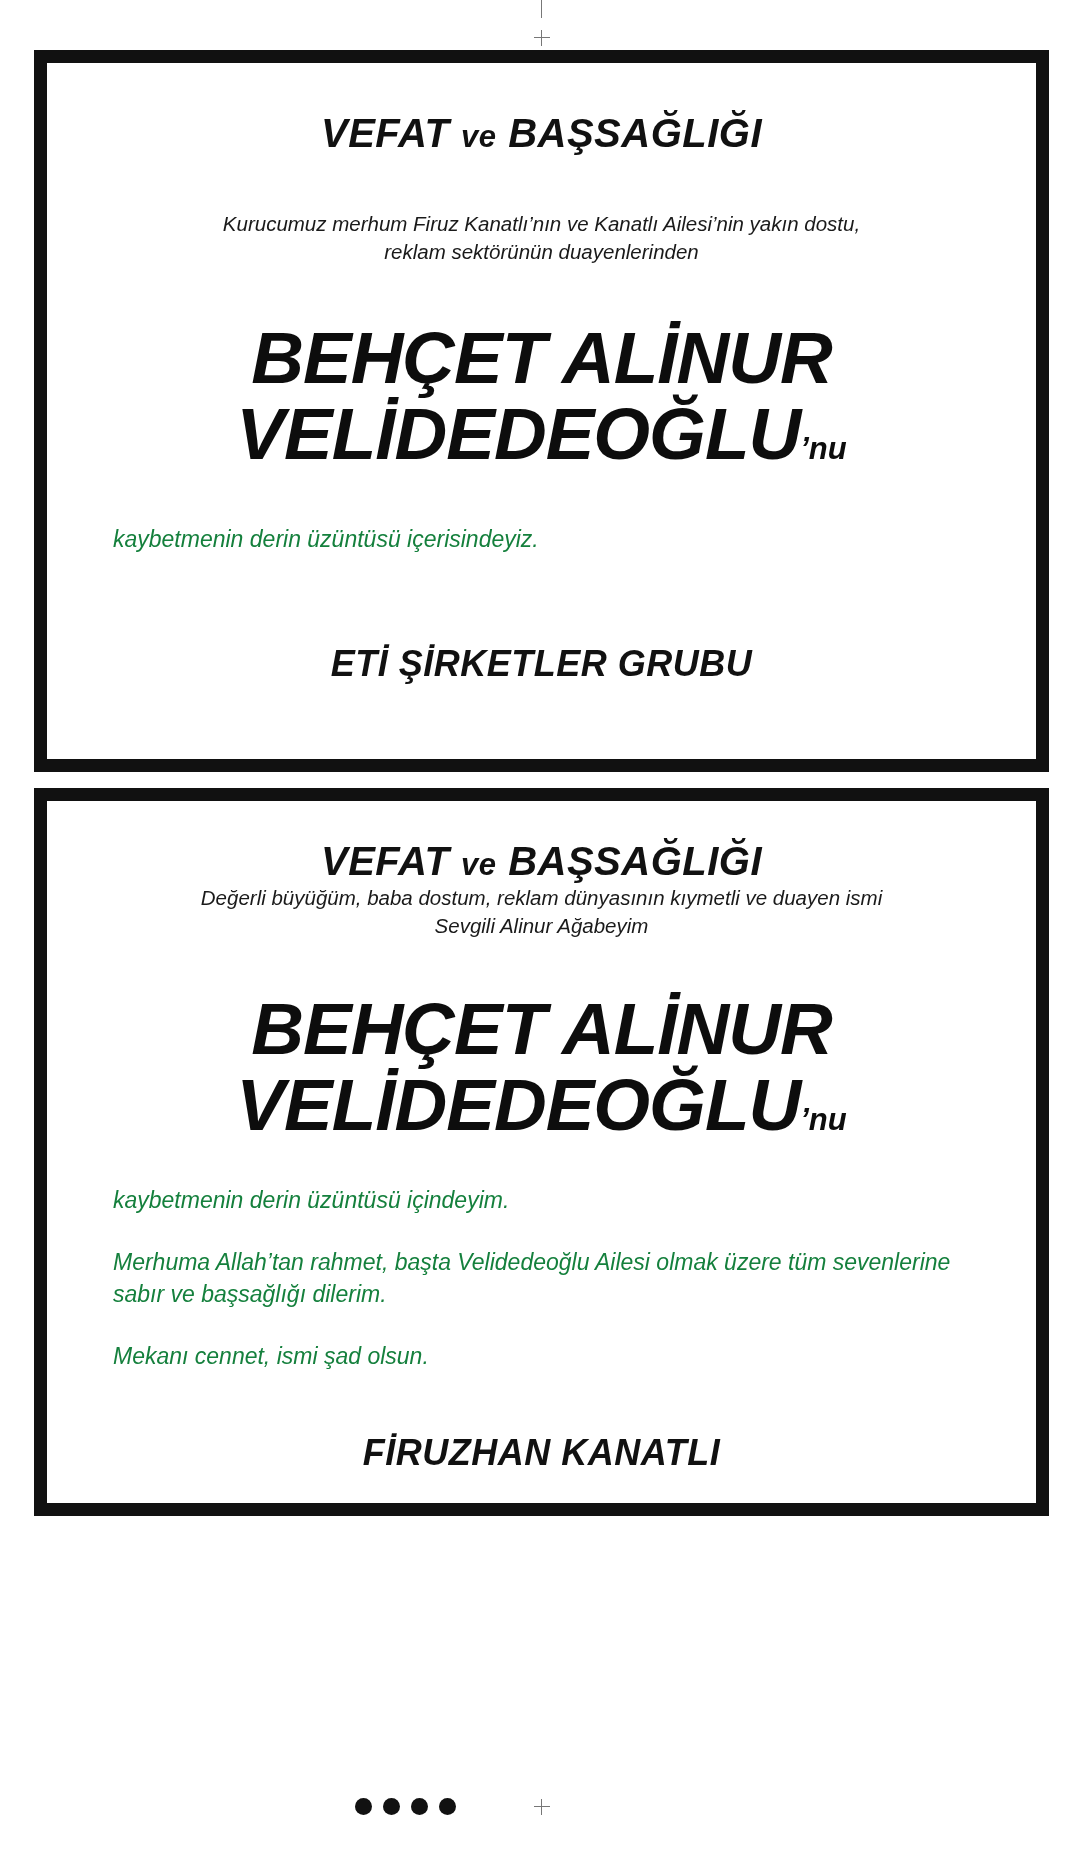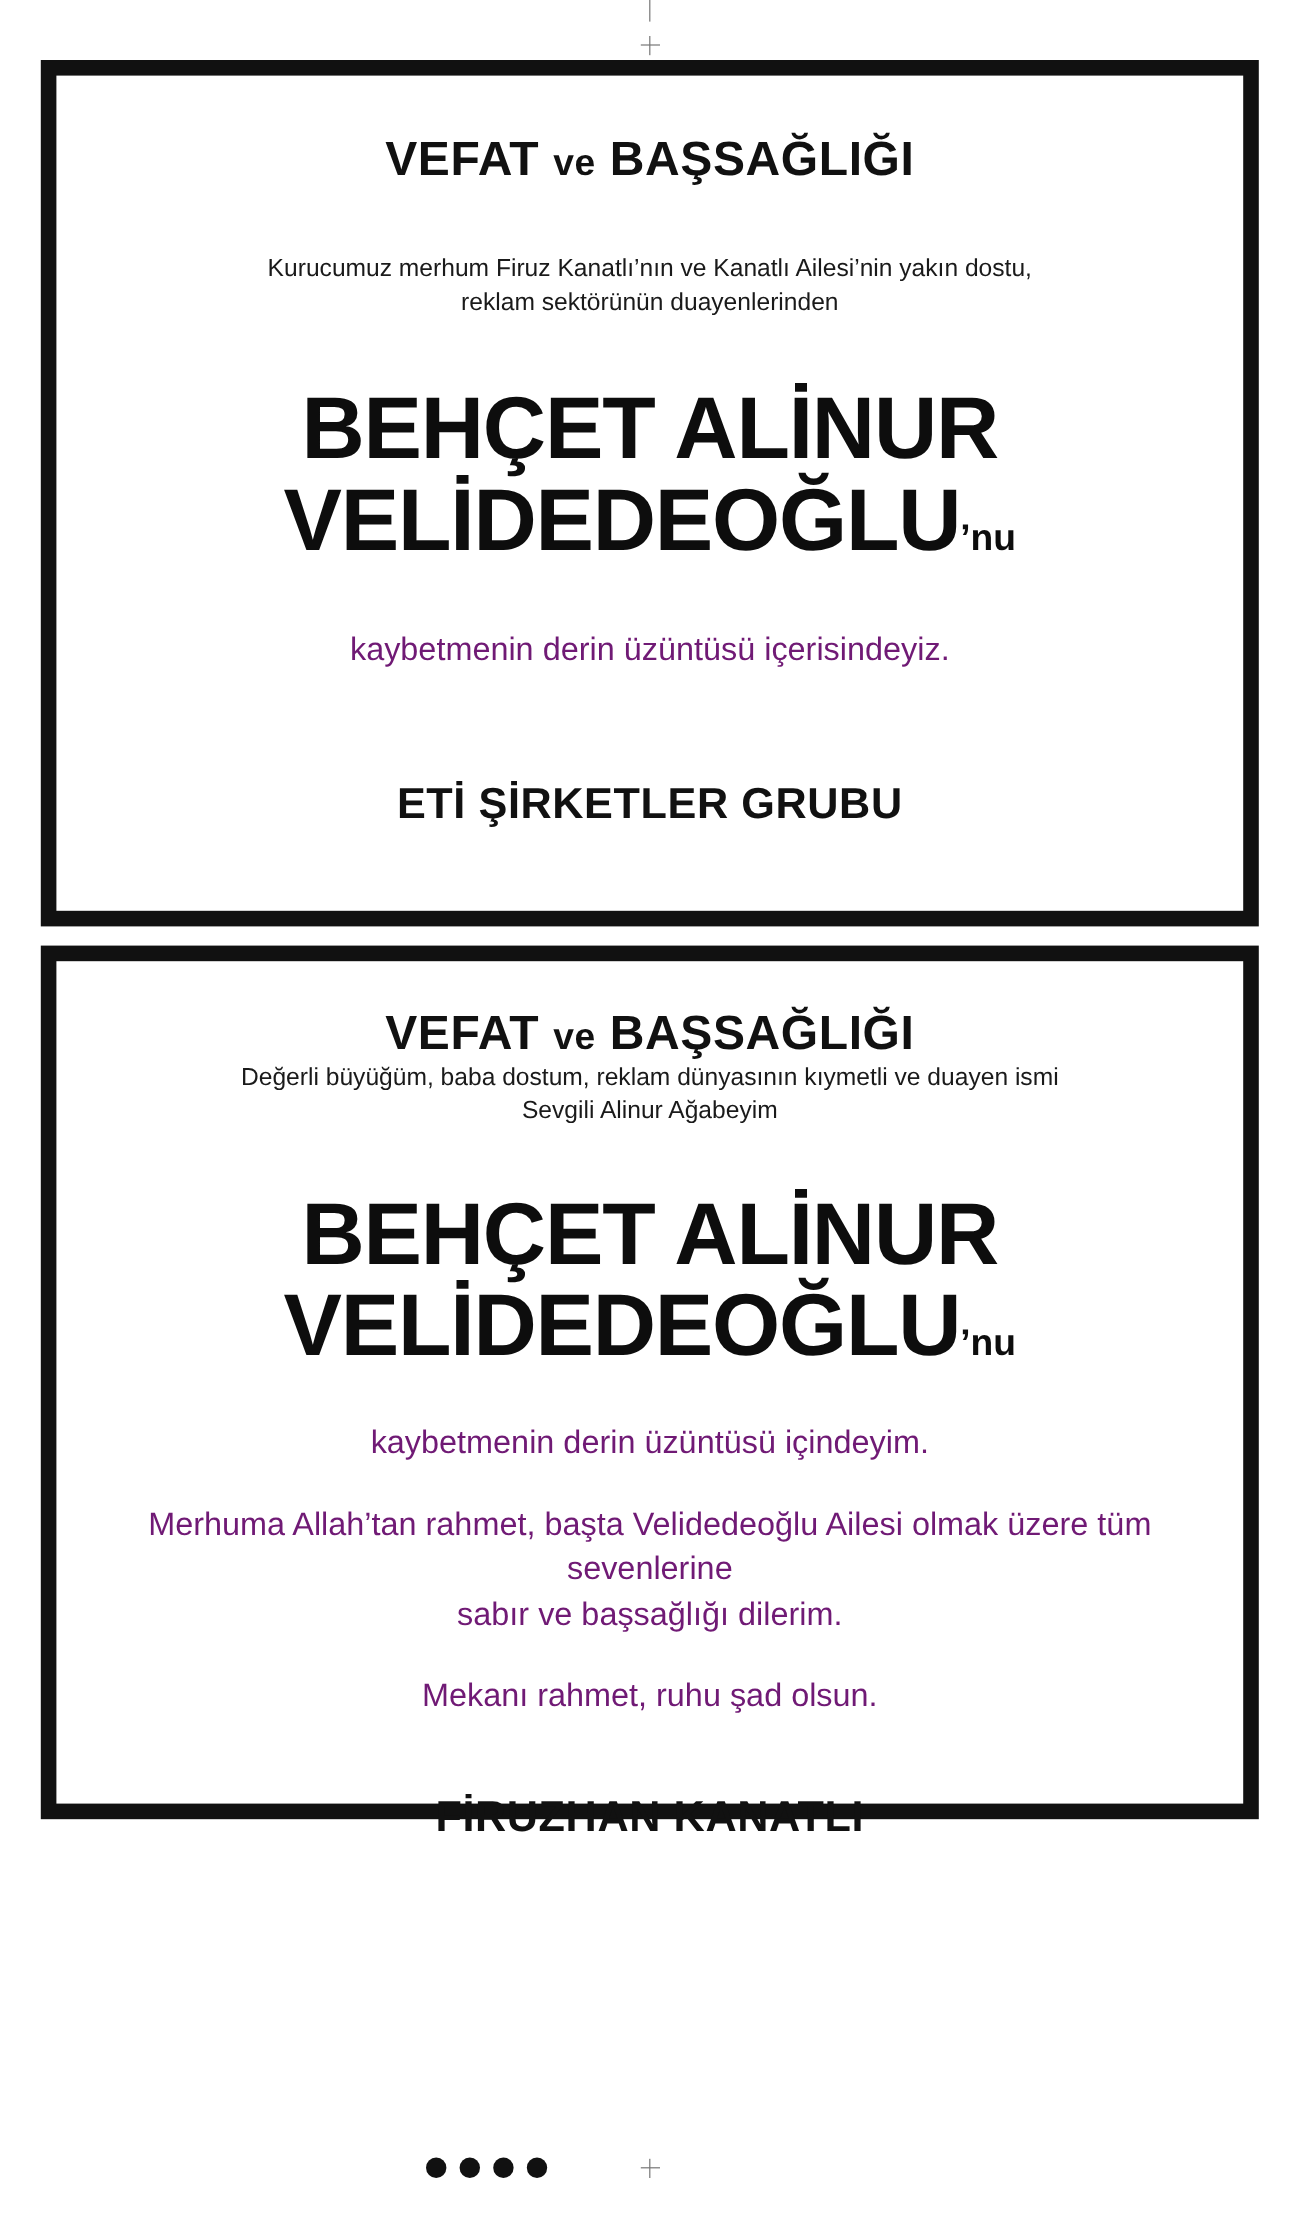--- a/index.html
+++ b/index.html
@@ -64,20 +64,21 @@
     background: #777;
   }
 
   .notice {
     position: absolute;
     left: 34px;
     width: 1015px;
     border: 13px solid #111111;
     background: #ffffff;
     padding: 0 66px;
+    font-style: italic;
   }
   .notice.first {
     top: 50px;
     height: 722px;
   }
   .notice.second {
     top: 788px;
     height: 728px;
   }
 
@@ -120,24 +121,24 @@
     white-space: nowrap;
   }
   .name-line .suffix {
     font-size: 31px;
     font-weight: bold;
     vertical-align: baseline;
     letter-spacing: 0;
   }
 
   .body-text {
-    text-align: center;
-    font-size: 27px;
+    text-align: left;
+    font-size: 23px;
     line-height: 1.4;
-    color: #701a75;
+    color: #15803d;
     margin-left: auto;
     margin-right: auto;
     max-width: 930px;
   }
   .notice.first .body-1 { margin-top: 52px; }
   .notice.first .body-2 { margin-top: 32px; }
   .notice.second .body-1 { margin-top: 42px; }
   .notice.second .body-2 { margin-top: 30px; }
   .notice.second .body-3 { margin-top: 30px; }
 
@@ -255,21 +256,21 @@
       </div>
     </div>
 
     <div class="body-text body-1">kaybetmenin derin üzüntüsü içindeyim.</div>
 
     <div class="body-text body-2">
       <div>Merhuma Allah’tan rahmet, başta Velidedeoğlu Ailesi olmak üzere tüm sevenlerine</div>
       <div>sabır ve başsağlığı dilerim.</div>
     </div>
 
-    <div class="body-text body-3">Mekanı rahmet, ruhu şad olsun.</div>
+    <div class="body-text body-3">Mekanı cennet, ismi şad olsun.</div>
 
     <div class="signature">FİRUZHAN KANATLI</div>
   </div>
 
   <div class="footer-marks">
     <div class="dots">
       <div class="dot"></div>
       <div class="dot"></div>
       <div class="dot"></div>
       <div class="dot"></div>

